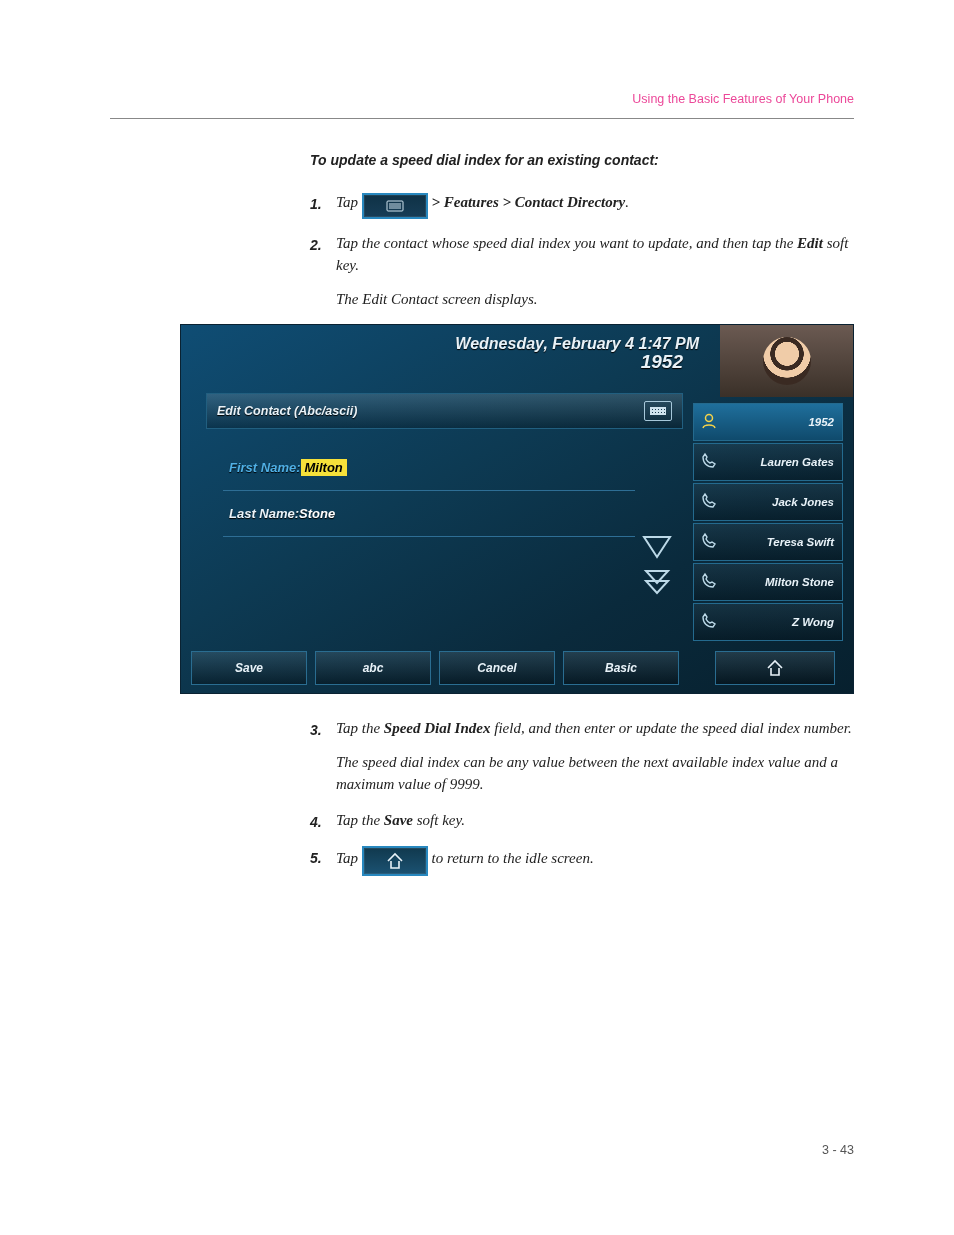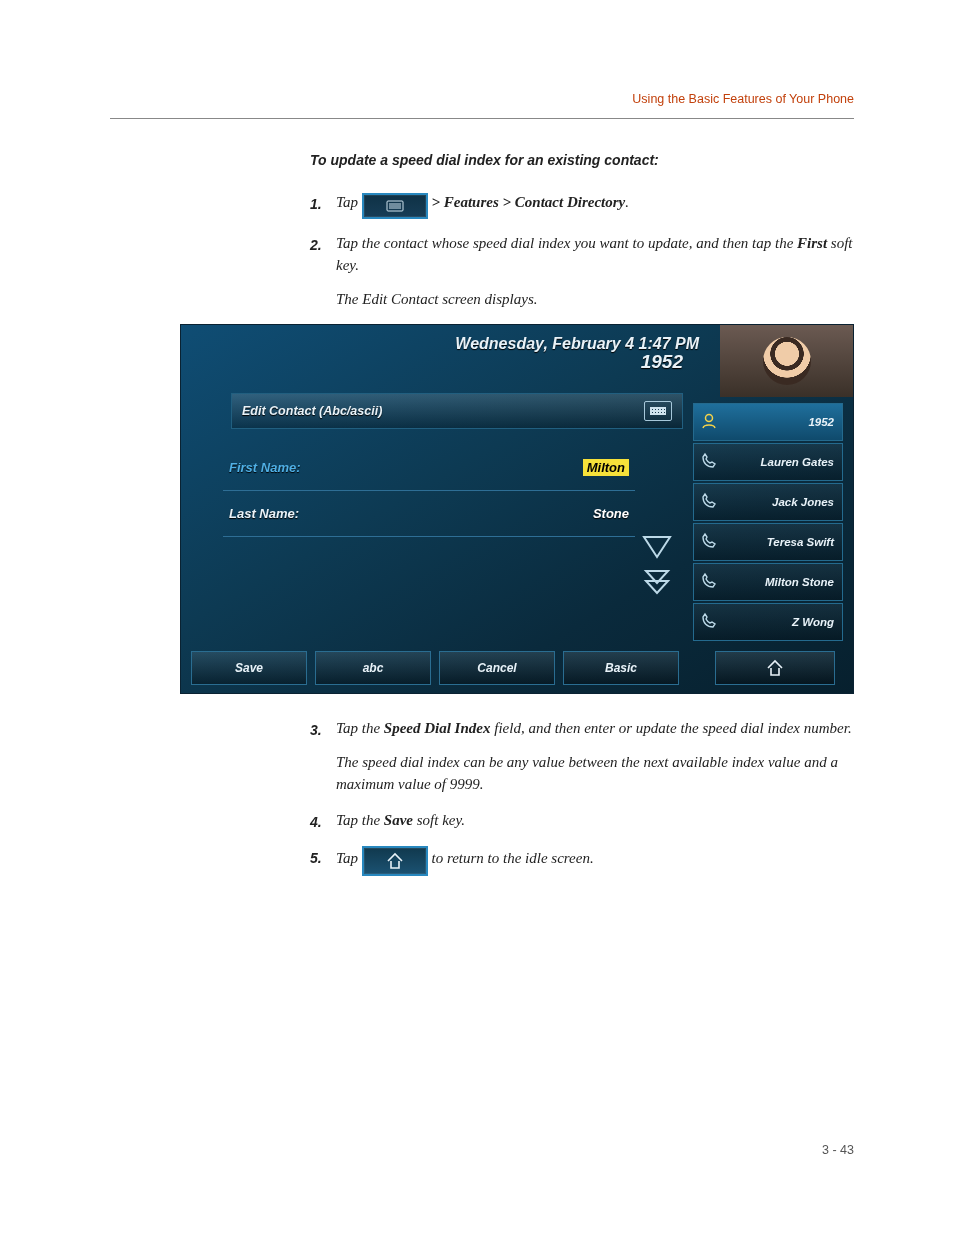--- a/index.html
+++ b/index.html
@@ -4,21 +4,21 @@
 <style>
   :root{
     --page-w:954px;
     --margin-left:110px;
     --margin-right:100px;
     --content-indent:310px;
     --screenshot-left:180px;
   }
   html,body{margin:0;padding:0;background:#fff;font-family:Georgia, "Times New Roman", serif;color:#222;}
   .page{width:var(--page-w);min-height:1235px;margin:0 auto;position:relative;box-sizing:border-box;padding-top:92px;padding-bottom:60px;}
-  .running-header{position:absolute;top:92px;right:var(--margin-right);font-family:"Helvetica Neue",Arial,sans-serif;font-size:12.5px;color:#c2410c;text-align:right;}
+  .running-header{position:absolute;top:92px;right:var(--margin-right);font-family:"Helvetica Neue",Arial,sans-serif;font-size:12.5px;color:#ec4899;text-align:right;}
   .header-rule{position:absolute;top:118px;left:var(--margin-left);right:var(--margin-right);height:0;border-top:1px solid #888;}
   .body{margin-top:60px;font-style:italic;}
   .heading{font-family:"Helvetica Neue",Arial,sans-serif;font-weight:700;font-size:14px;margin-left:var(--content-indent);margin-right:var(--margin-right);margin-bottom:24px;}
   ol.steps{list-style:none;margin:0;padding:0;}
   ol.steps > li{display:flex;align-items:flex-start;margin-left:var(--content-indent);margin-right:var(--margin-right);margin-bottom:14px;font-size:15px;line-height:1.45;}
   ol.steps .num{font-family:"Helvetica Neue",Arial,sans-serif;font-weight:700;font-size:14px;width:26px;flex:0 0 26px;margin-top:2px;}
   ol.steps .step-body{flex:1;}
   ol.steps .step-body p{margin:0 0 12px 0;}
   ol.steps .step-body p:last-child{margin-bottom:0;}
   .menu-btn{display:inline-flex;align-items:center;justify-content:center;width:62px;height:22px;vertical-align:-5px;border:2px solid #2888bf;background:linear-gradient(#0f3246,#173d56);box-shadow:inset 0 0 0 1px rgba(255,255,255,0.08);}
@@ -26,25 +26,25 @@
   .home-btn{display:inline-flex;align-items:center;justify-content:center;width:62px;height:26px;vertical-align:-7px;border:2px solid #2888bf;background:linear-gradient(#11394e,#1b5272);box-shadow:inset 0 0 0 1px rgba(255,255,255,0.08);}
   .home-btn svg{display:block;}
   b{font-weight:700;}
   
   .phone-shot{margin:12px var(--margin-right) 24px var(--screenshot-left);height:368px;background:linear-gradient(150deg,#0f4d74 0%,#0d3a53 40%,#0a2a3c 70%,#07202e 100%);border:1px solid #0a2232;position:relative;font-family:Arial,Helvetica,sans-serif;color:#e8f2f8;overflow:hidden;}
   .phone-shot *{box-sizing:border-box;}
   .ps-statusbar{position:absolute;top:10px;right:154px;font-size:16px;font-weight:700;text-shadow:0 1px 1px #000;}
   .ps-ext{position:absolute;top:26px;right:170px;font-size:19px;font-weight:700;text-shadow:0 1px 1px #000;}
   .ps-avatar{position:absolute;right:0;top:0;width:133px;height:72px;background:linear-gradient(#6b5a52,#3a3028);display:flex;align-items:center;justify-content:center;overflow:hidden;}
   .ps-avatar .face{width:48px;height:48px;border-radius:50%;background:radial-gradient(circle at 50% 35%,#f0cca8 0 30%,#3a2a22 31% 42%,#f0cca8 43% 60%,#3a2a22 61%);}
-  .ps-titlebar{position:absolute;left:50px;right:170px;top:68px;height:36px;background:linear-gradient(180deg,rgba(255,255,255,0.14),rgba(0,0,0,0.25));border:1px solid #215f80;display:flex;align-items:center;justify-content:space-between;padding:0 10px;font-size:12.5px;font-weight:700;text-shadow:0 1px 1px #000;text-align:center;}
+  .ps-titlebar{position:absolute;left:25px;right:170px;top:68px;height:36px;background:linear-gradient(180deg,rgba(255,255,255,0.14),rgba(0,0,0,0.25));border:1px solid #215f80;display:flex;align-items:center;justify-content:space-between;padding:0 10px;font-size:12.5px;font-weight:700;text-shadow:0 1px 1px #000;text-align:center;}
   .ps-titlebar .kbd{width:28px;height:20px;border:1px solid #a7c8da;border-radius:2px;display:flex;align-items:center;justify-content:center;}
   .ps-titlebar .kbd .dots{width:16px;height:8px;background:repeating-linear-gradient(90deg,#cfe3ee 0 1.5px,transparent 1.5px 3px),repeating-linear-gradient(0deg,#cfe3ee 0 1.5px,transparent 1.5px 3px);}
   .ps-form{position:absolute;left:42px;right:218px;top:120px;bottom:58px;}
-  .ps-row{border-bottom:1px solid #2e6e95;height:46px;display:flex;align-items:center;justify-content:space-between;padding:0 6px;}
+  .ps-row{border-bottom:1px solid #2e6e95;height:46px;display:flex;align-items:center;padding:0 6px;}
   .ps-row .label{font-size:13px;font-weight:700;text-shadow:0 1px 1px #000;}
   .ps-row .label.active{color:#4fb0e6;}
   .ps-row .value{font-size:13px;font-weight:700;text-shadow:0 1px 1px #000;color:#fff;}
   .ps-row .value.hl{background:#f6e13a;color:#000;padding:1px 4px;text-shadow:none;}
   .ps-scroll{position:absolute;right:178px;top:200px;width:36px;}
   .ps-scroll .arrow{width:30px;height:28px;margin:8px auto;}
   .ps-side{position:absolute;right:0;top:72px;width:160px;bottom:50px;padding:6px 10px 0 0;}
   .ps-side .side-item{height:38px;margin-bottom:2px;background:linear-gradient(180deg,rgba(255,255,255,0.05),rgba(0,0,0,0.25));border:1px solid #246a8e;display:flex;align-items:center;padding:0 8px;font-size:11.5px;font-weight:700;justify-content:flex-end;position:relative;}
   .ps-side .side-item.primary{background:linear-gradient(180deg,#1f6f9c,#0f4a6c);}
   .ps-side .side-item .icon{position:absolute;left:6px;top:50%;transform:translateY(-50%);}
@@ -82,21 +82,21 @@
             </span>
             <b>  &gt;  Features  &gt;  Contact Directory</b><span>.</span>
           </p>
         </div>
       </li>
 
       <li>
         <span class="num">2.</span>
         <div class="step-body">
           <p>
-            <span>Tap the contact whose speed dial index you want to update, and then tap the </span><b>First</b><span> soft key.</span>
+            <span>Tap the contact whose speed dial index you want to update, and then tap the </span><b>Edit</b><span> soft key.</span>
           </p>
           <p>The Edit Contact screen displays.</p>
         </div>
       </li>
     </ol>
 
     <div class="phone-shot">
       <div class="ps-statusbar">Wednesday, February 4  1:47 PM</div>
       <div class="ps-ext">1952</div>
       <div class="ps-avatar">

